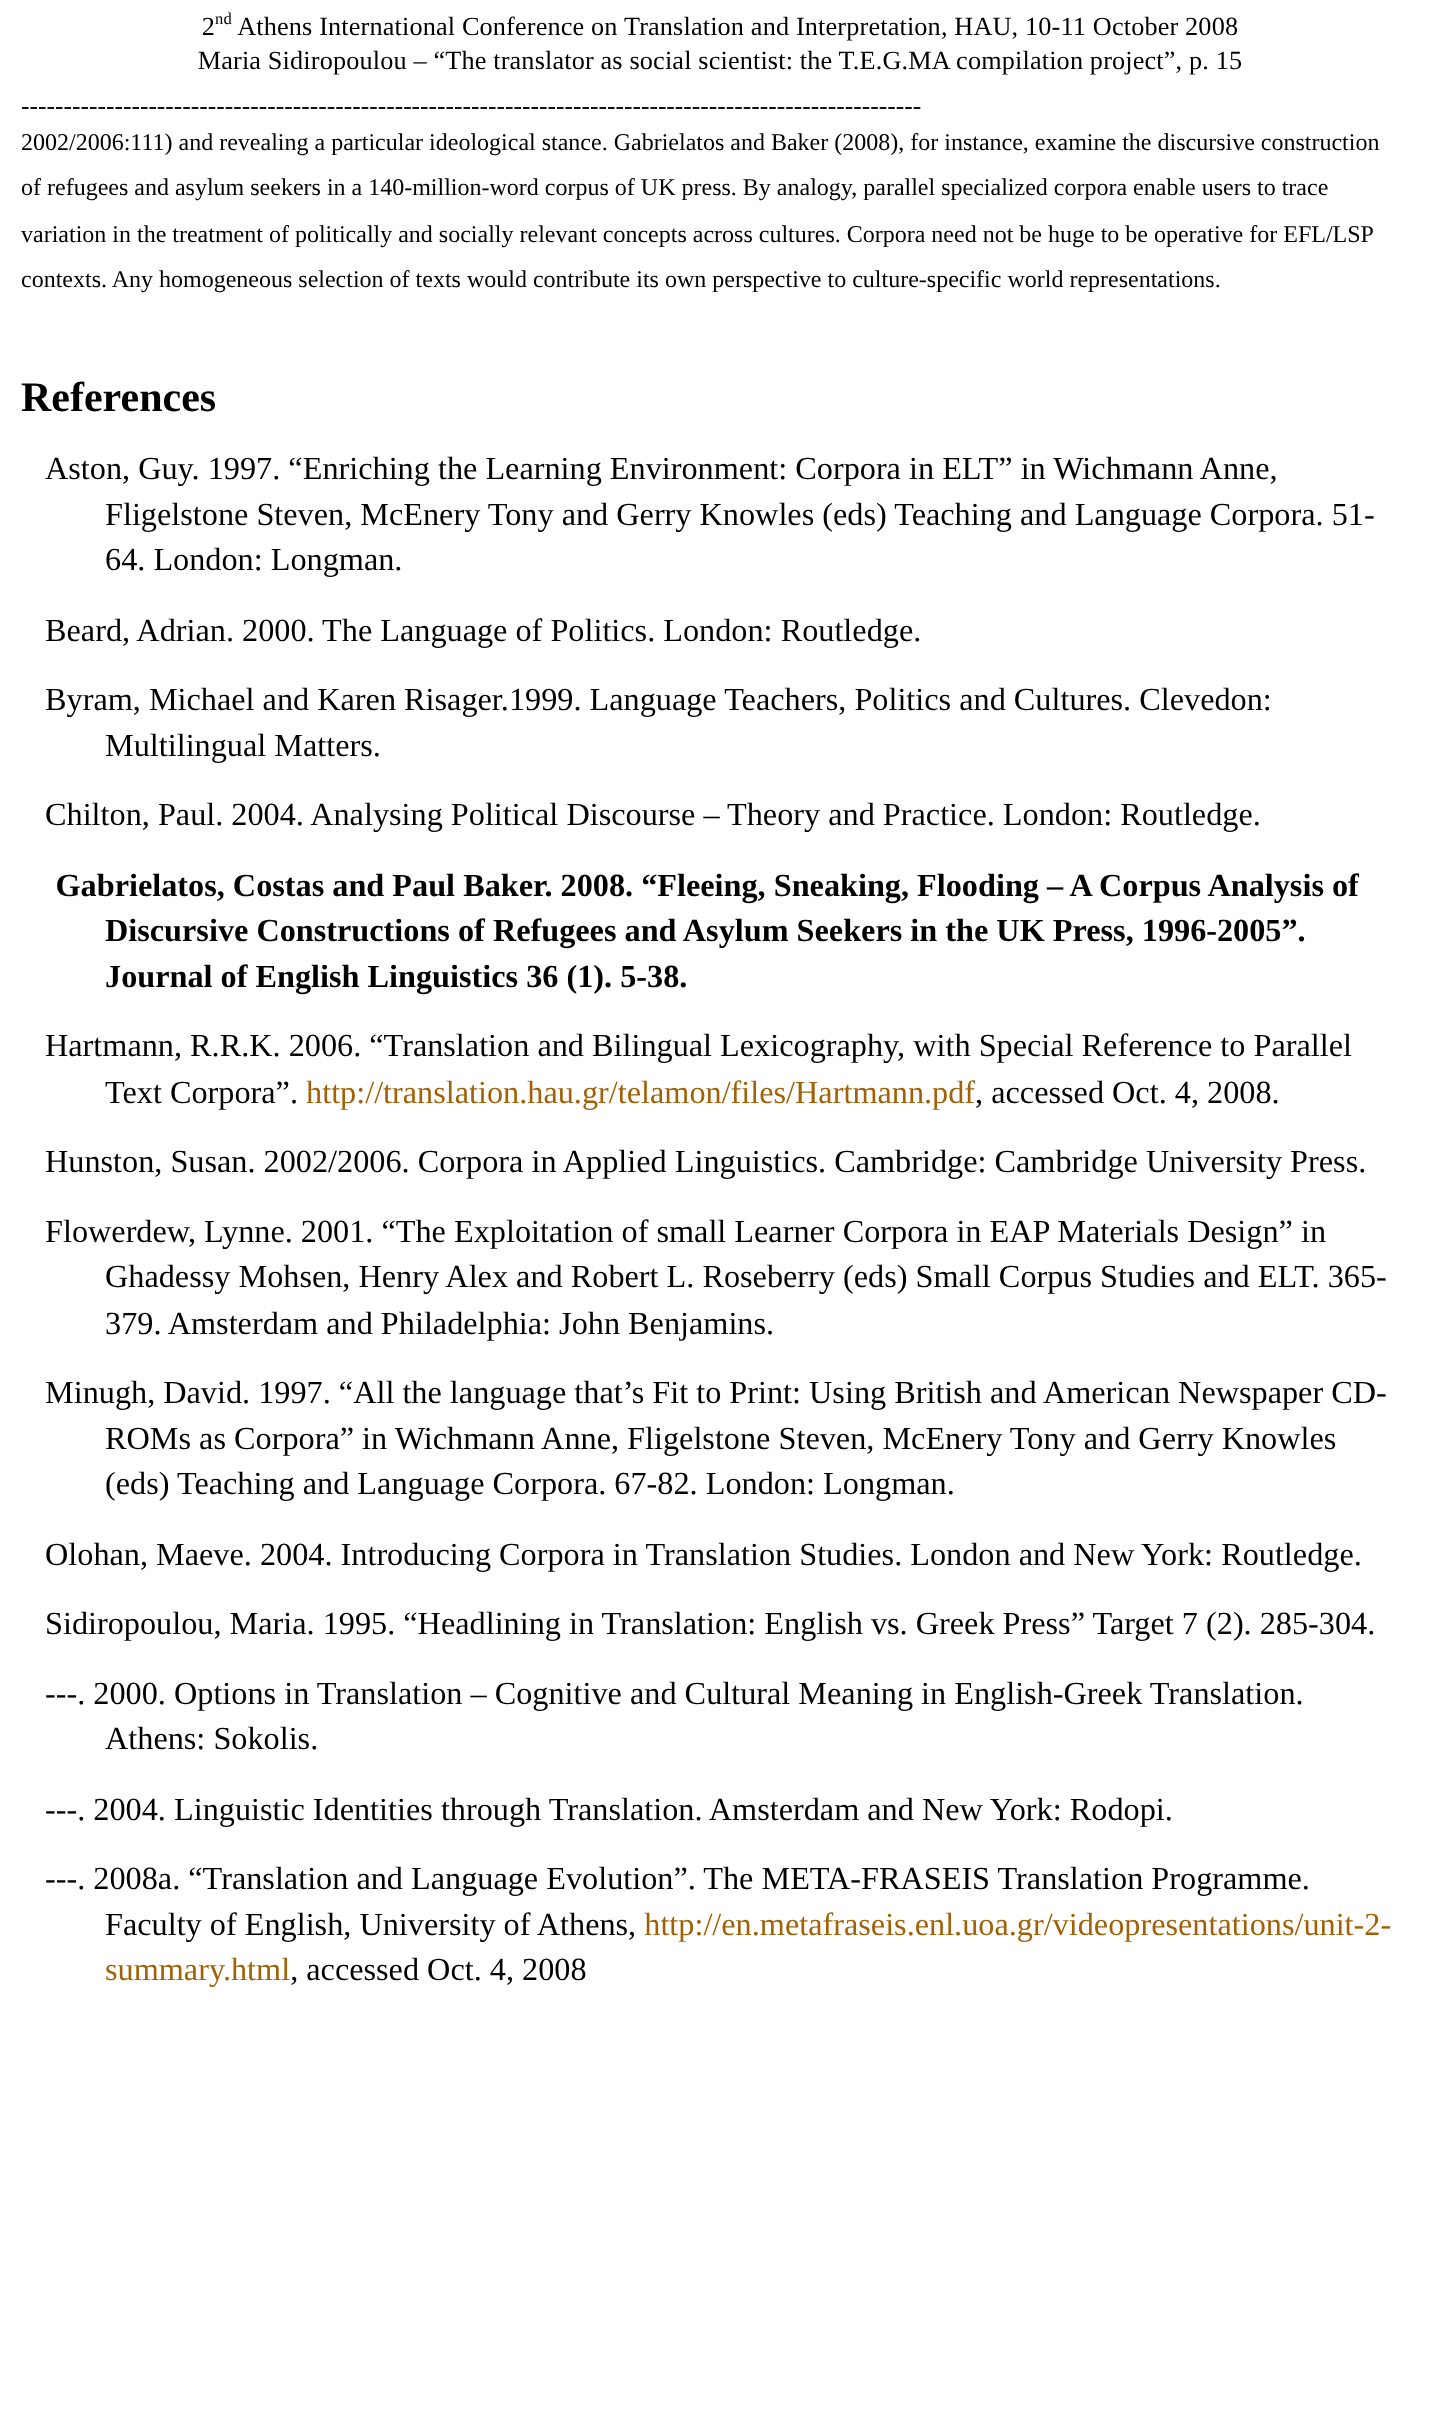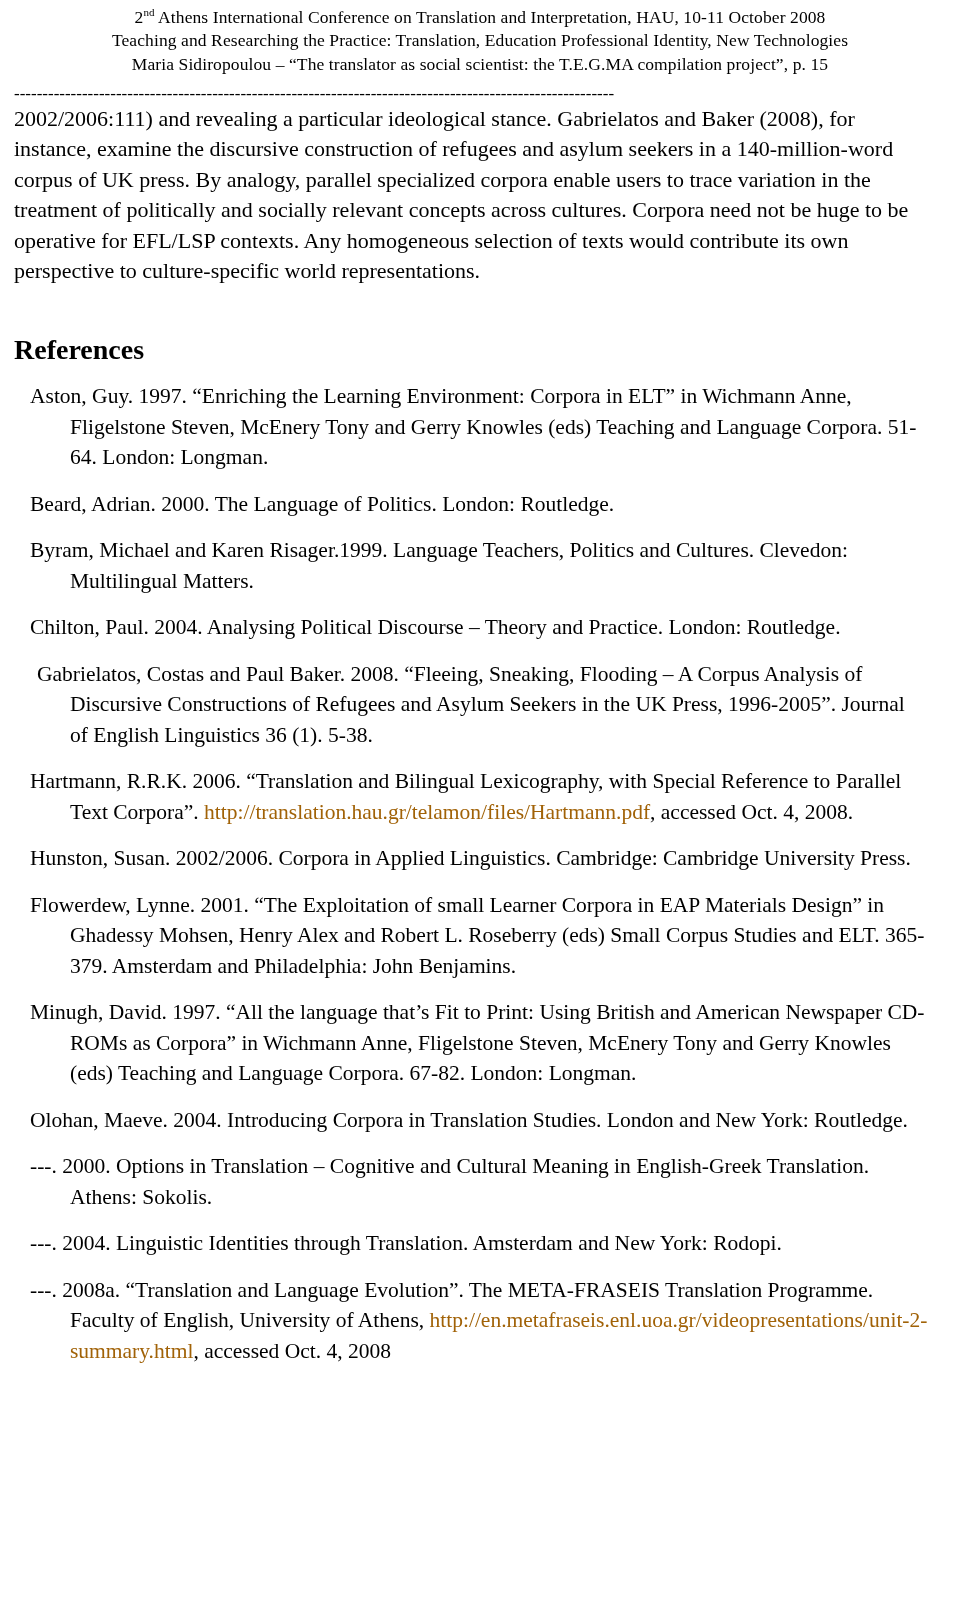--- a/index.html
+++ b/index.html
@@ -55,21 +55,21 @@
     color: #000;
     display: block;
     line-height: 14px;
     transform: translateY(-1px);
   }
 
   
   .body-block {
     margin: 2px 0 0 14px;
     width: 906px;
-    font-size: 22px;
+    font-size: 16px;
     line-height: 30.5px;
     text-align: left;
   }
   .body-block p {
     margin: 0;
   }
 
   .spacer-after-para { height: 48px; }
 
   .refs-heading {
@@ -86,35 +86,35 @@
     line-height: 30.5px;
   }
   .refs .ref {
     margin: 16px;
     padding-left: 40px;
     text-indent: -40px;
   }
   .refs .ref.noindent {
     padding-left: 40px;
     text-indent: -33px;
+    font-weight: bold;
   }
   a.doclink, .doclink {
     color: #a16207;
   }
 </style>
 </head>
 <body>
 
 <div class="page">
 
   <div class="doc-header">
     <div class="hline">
       <span>2</span><sup>nd</sup><span> Athens International Conference on Translation and Interpretation, HAU, 10-11 October 2008</span>
     </div>
-    <div class="hline">Teaching and Researching the Practice: Translation, Education Professional Identity, New Technologies</div>
     <div class="hline">Maria Sidiropoulou – “The translator as social scientist: the T.E.G.MA compilation project”, p. 15</div>
   </div>
 
   <div class="rule-wrap">
     <span class="rule-dashes">----------------------------------------------------------------------------------------------------------</span>
   </div>
 
   <div class="body-block">
     <p>2002/2006:111) and revealing a particular ideological stance. Gabrielatos and Baker (2008), for instance, examine the discursive construction of refugees and asylum seekers in a 140-million-word corpus of UK press. By analogy, parallel specialized corpora enable users to trace variation in the treatment of politically and socially relevant concepts across cultures. Corpora need not be huge to be operative for EFL/LSP contexts. Any homogeneous selection of texts would contribute its own perspective to culture-specific world representations.</p>
   </div>
@@ -127,18 +127,19 @@
     <p class="ref">Aston, Guy. 1997. “Enriching the Learning Environment: Corpora in ELT” in Wichmann Anne, Fligelstone Steven, McEnery Tony and Gerry Knowles (eds) Teaching and Language Corpora. 51-64. London: Longman.</p>
     <p class="ref">Beard, Adrian. 2000. The Language of Politics. London: Routledge.</p>
     <p class="ref">Byram, Michael and Karen Risager.1999. Language Teachers, Politics and Cultures. Clevedon: Multilingual Matters.</p>
     <p class="ref">Chilton, Paul. 2004. Analysing Political Discourse – Theory and Practice. London: Routledge.</p>
     <p class="ref noindent">Gabrielatos, Costas and Paul Baker. 2008. “Fleeing, Sneaking, Flooding – A Corpus Analysis of Discursive Constructions of Refugees and Asylum Seekers in the UK Press, 1996-2005”. Journal of English Linguistics 36 (1). 5-38.</p>
     <p class="ref"><span>Hartmann, R.R.K. 2006. “Translation and Bilingual Lexicography, with Special Reference to Parallel Text Corpora”. </span><span class="doclink">http://translation.hau.gr/telamon/files/Hartmann.pdf</span><span>, accessed Oct. 4, 2008.</span></p>
     <p class="ref">Hunston, Susan. 2002/2006. Corpora in Applied Linguistics. Cambridge: Cambridge University Press.</p>
     <p class="ref">Flowerdew, Lynne. 2001. “The Exploitation of small Learner Corpora in EAP Materials Design” in Ghadessy Mohsen, Henry Alex and Robert L. Roseberry (eds) Small Corpus Studies and ELT. 365-379. Amsterdam and Philadelphia: John Benjamins.</p>
     <p class="ref">Minugh, David. 1997. “All the language that’s Fit to Print: Using British and American Newspaper CD-ROMs as Corpora” in Wichmann Anne, Fligelstone Steven, McEnery Tony and Gerry Knowles (eds) Teaching and Language Corpora. 67-82. London: Longman.</p>
     <p class="ref">Olohan, Maeve. 2004. Introducing Corpora in Translation Studies. London and New York: Routledge.</p>
+    <p class="ref">Sidiropoulou, Maria. 1995. “Headlining in Translation: English vs. Greek Press” Target 7 (2). 285-304.</p>
     <p class="ref">---. 2000. Options in Translation – Cognitive and Cultural Meaning in English-Greek Translation. Athens: Sokolis.</p>
     <p class="ref">---. 2004. Linguistic Identities through Translation. Amsterdam and New York: Rodopi.</p>
     <p class="ref"><span>---. 2008a. “Translation and Language Evolution”. The META-FRASEIS Translation Programme. Faculty of English, University of Athens, </span><span class="doclink">http://en.metafraseis.enl.uoa.gr/videopresentations/unit-2-summary.html</span><span>, accessed Oct. 4, 2008</span></p>
   </div>
 
 </div>
 
 </body></html>

